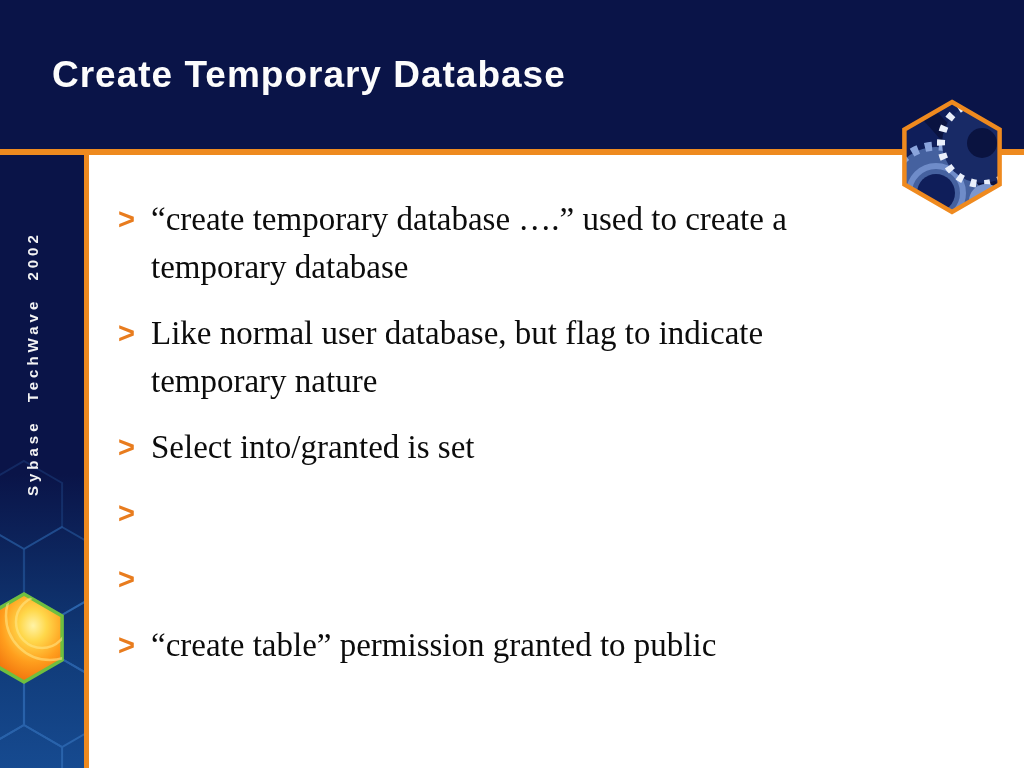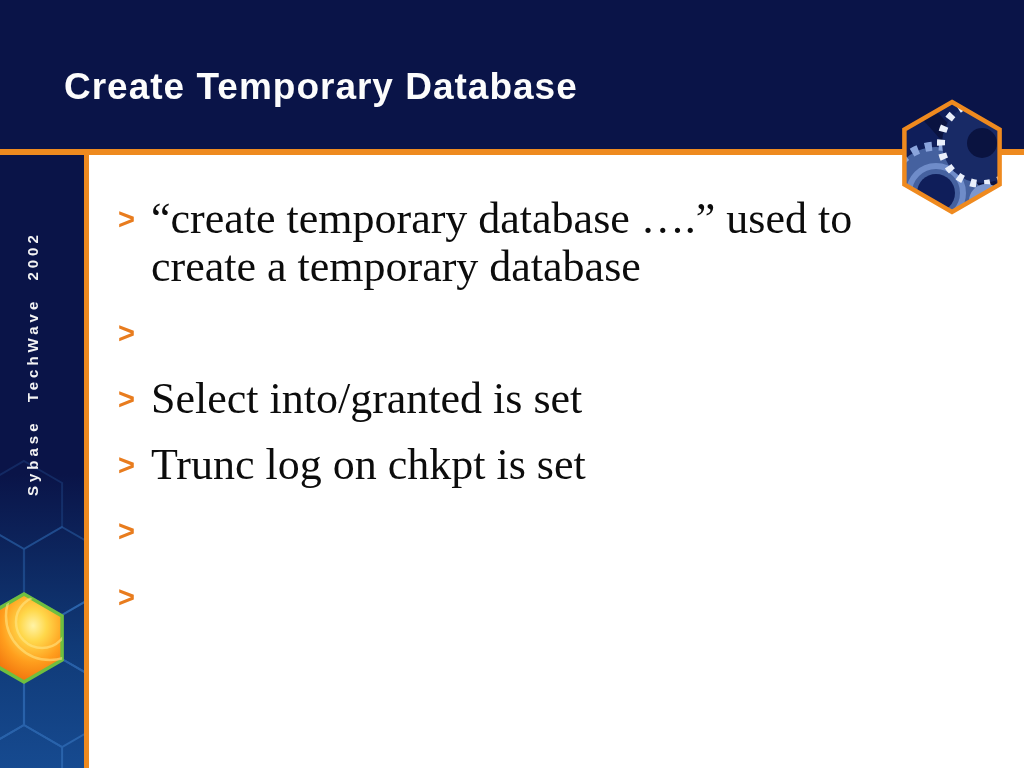--- a/index.html
+++ b/index.html
@@ -6,21 +6,21 @@
   .slide{
     position:relative;width:1024px;height:768px;overflow:hidden;
     background:#ffffff;font-family:"Liberation Sans",sans-serif;
   }
   
   .banner{
     position:absolute;top:0;left:0;width:1024px;height:149px;
     background:#0a1448;border-bottom:6px solid #ee8a1f;z-index:2;
   }
   .title{
-    margin:16px;padding:50px 16px 0 48px;
+    margin:4px;padding:50px 16px 0 48px;
     color:#fcfcfc;font-size:37px;font-weight:900;letter-spacing:1px;
     font-family:"Liberation Sans",sans-serif;
   }
   
   .sidebar{
     position:absolute;top:155px;left:0;width:84px;height:613px;
     border-right:5px solid #ee8a1f;
     background:linear-gradient(180deg,#0a1448 0%,#0a1448 52%,#103a77 80%,#164a90 100%);
     overflow:hidden;z-index:2;
   }
@@ -41,21 +41,21 @@
     padding:40px 40px 0 29px;background:#ffffff;z-index:1;
   }
   .bullet{display:flex;margin:0 0 18px 0;}
   .bullet-marker{
     flex:none;width:33px;color:#e87c1e;
     font-family:"Liberation Sans",sans-serif;font-weight:700;
     font-size:29px;line-height:48px;
   }
   .bullet-text{
     font-family:"Liberation Serif",serif;color:#0c0c0c;
-    font-size:44px;line-height:48px;max-width:724px;
+    font-size:33px;line-height:48px;max-width:724px;
   }
 </style>
 </head>
 <body>
 
 <div class="slide">
 
   <div class="banner">
     <h1 class="title">Create Temporary Database</h1>
   </div>
@@ -129,30 +129,31 @@
     <polygon points="0,-55 47.6,-27.5 47.6,27.5 0,55 -47.6,27.5 -47.6,-27.5" fill="none" stroke="#ef8a1f" stroke-width="4.5"></polygon>
   </svg>
 
   <div class="content">
     <div class="bullet">
       <span class="bullet-marker">&gt;</span>
       <span class="bullet-text">“create temporary database ….” used to create a temporary database</span>
     </div>
     <div class="bullet">
       <span class="bullet-marker">&gt;</span>
+      <span class="bullet-text">Like normal user database, but flag to indicate temporary nature</span>
     </div>
     <div class="bullet">
       <span class="bullet-marker">&gt;</span>
       <span class="bullet-text">Select into/granted is set</span>
     </div>
     <div class="bullet">
       <span class="bullet-marker">&gt;</span>
-      <span class="bullet-text">Trunc log on chkpt is set</span>
     </div>
     <div class="bullet">
       <span class="bullet-marker">&gt;</span>
     </div>
     <div class="bullet">
       <span class="bullet-marker">&gt;</span>
+      <span class="bullet-text">“create table” permission granted to public</span>
     </div>
   </div>
 
 </div>
 
 </body></html>

